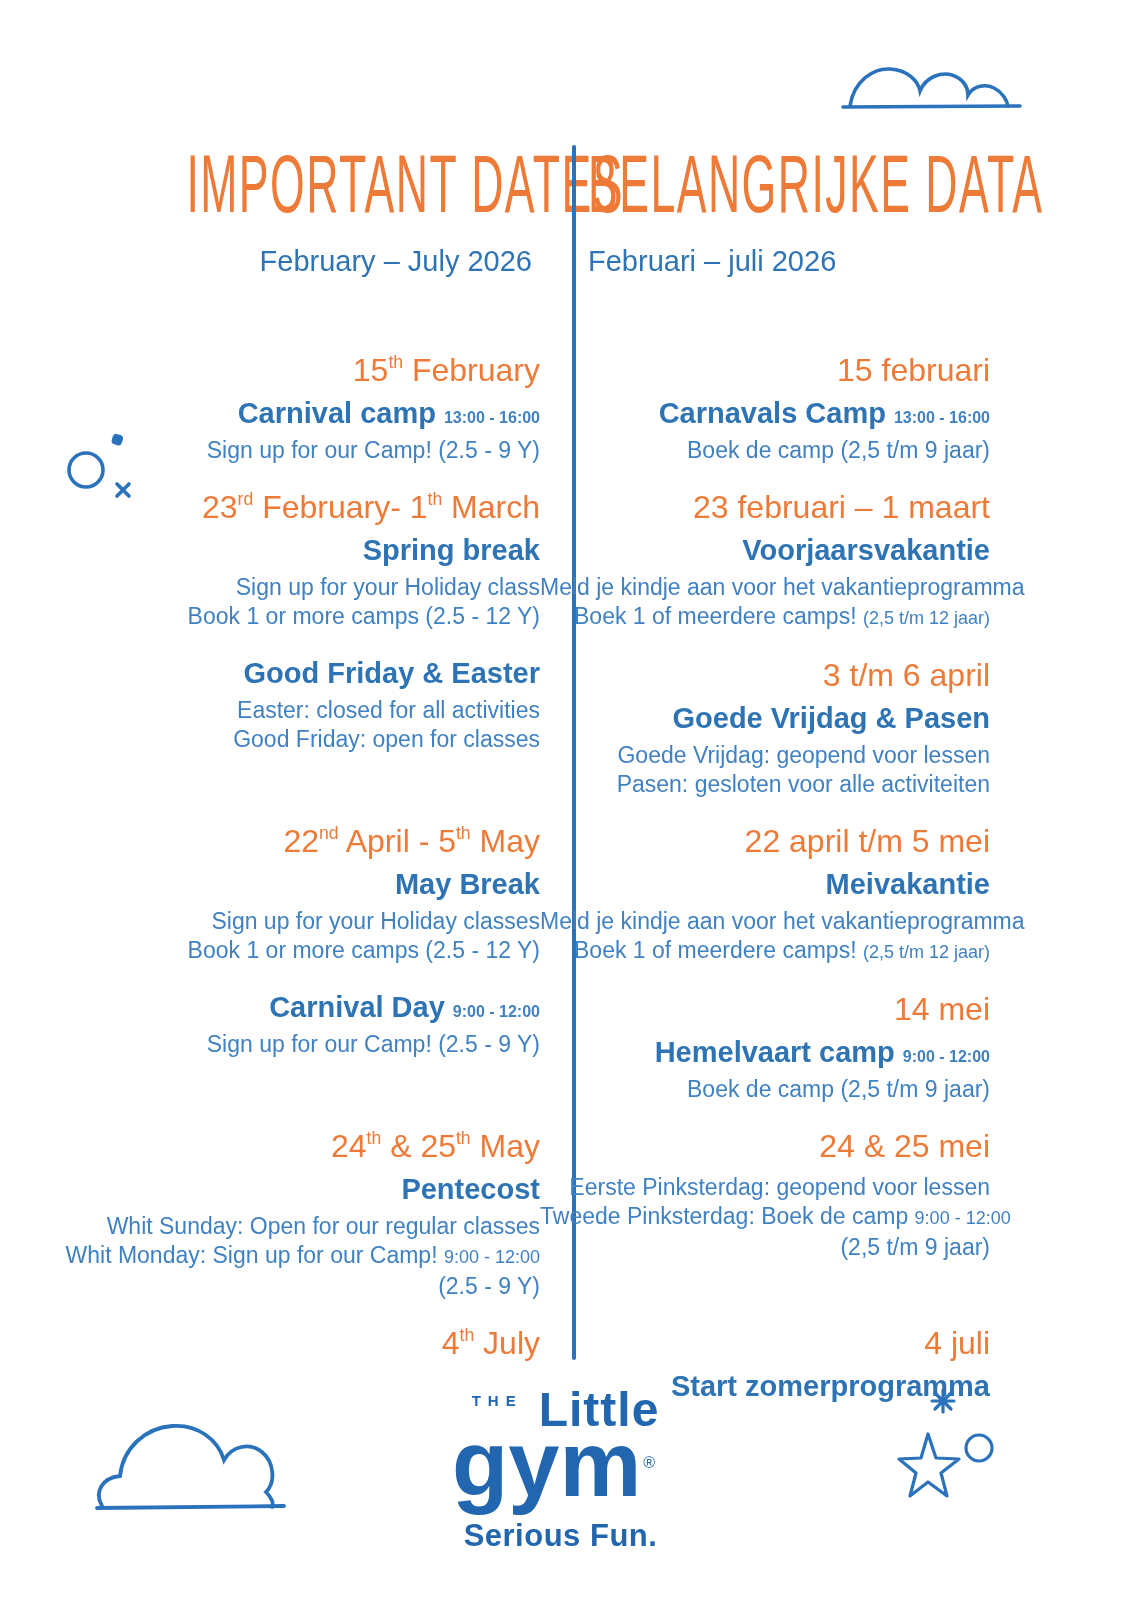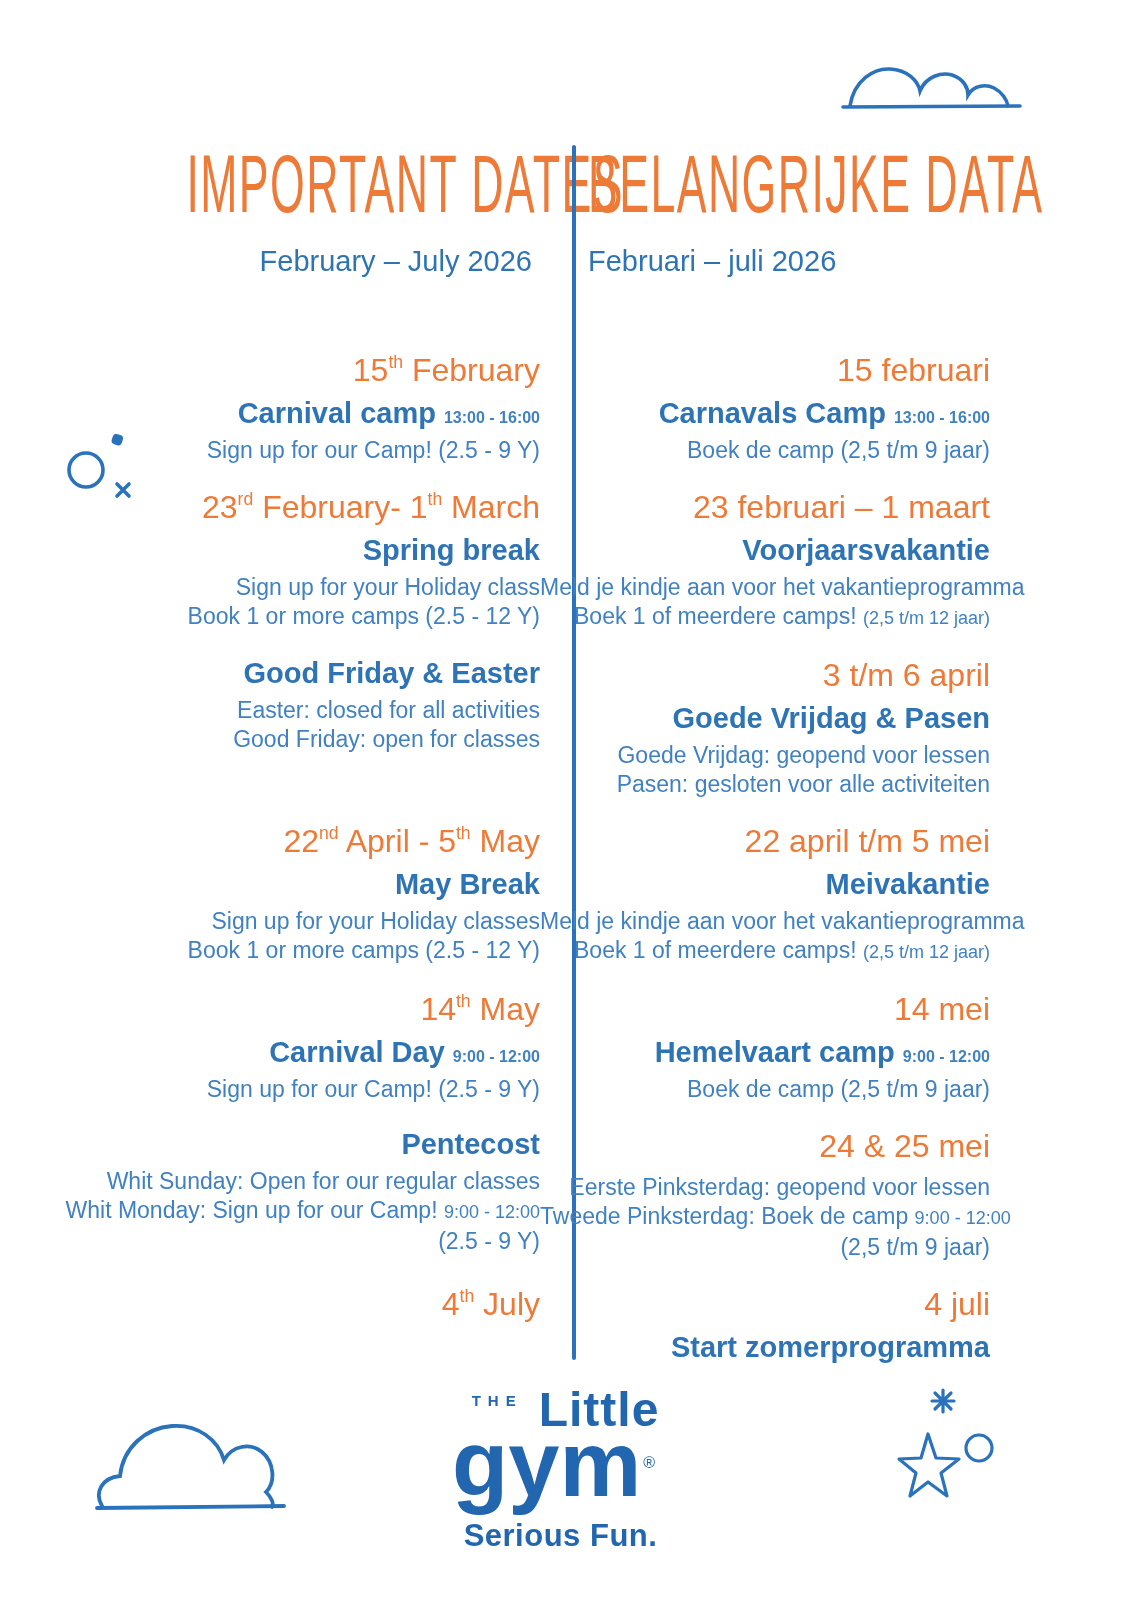--- a/index.html
+++ b/index.html
@@ -186,32 +186,32 @@
         </div>
         <div class="event-cell nl">
           <div class="event-date">22 april t/m 5 mei</div>
           <div class="event-titleline"><span class="event-title">Meivakantie</span></div>
           <div class="event-line"><span>Meld je kindje aan voor het vakantieprogramma</span></div>
           <div class="event-line"><span>Boek 1 of meerdere camps!</span> <span class="small">(2,5 t/m 12 jaar)</span></div>
         </div>
       </div>
       <div class="event-row">
         <div class="event-cell en">
-          <div class="event-date">14<sup>th</sup> May</div>
           <div class="event-titleline"><span class="event-title">Carnival Day</span><span class="event-time">9:00 - 12:00</span></div>
           <div class="event-line"><span>Sign up for our Camp! (2.5 - 9 Y)</span></div>
         </div>
         <div class="event-cell nl">
           <div class="event-date">14 mei</div>
           <div class="event-titleline"><span class="event-title">Hemelvaart camp</span><span class="event-time">9:00 - 12:00</span></div>
           <div class="event-line"><span>Boek de camp (2,5 t/m 9 jaar)</span></div>
         </div>
       </div>
       <div class="event-row">
         <div class="event-cell en">
+          <div class="event-date">24<sup>th</sup> &amp; 25<sup>th</sup> May</div>
           <div class="event-titleline"><span class="event-title">Pentecost</span></div>
           <div class="event-line"><span>Whit Sunday: Open for our regular classes</span></div>
           <div class="event-line"><span>Whit Monday: Sign up for our Camp!</span> <span class="small">9:00 - 12:00</span></div>
           <div class="event-line"><span>(2.5 - 9 Y)</span></div>
         </div>
         <div class="event-cell nl">
           <div class="event-date">24 &amp; 25 mei</div>
           <div class="event-line"><span>Eerste Pinksterdag: geopend voor lessen</span></div>
           <div class="event-line"><span>Tweede Pinksterdag: Boek de camp</span> <span class="small">9:00 - 12:00</span></div>
           <div class="event-line"><span>(2,5 t/m 9 jaar)</span></div>

